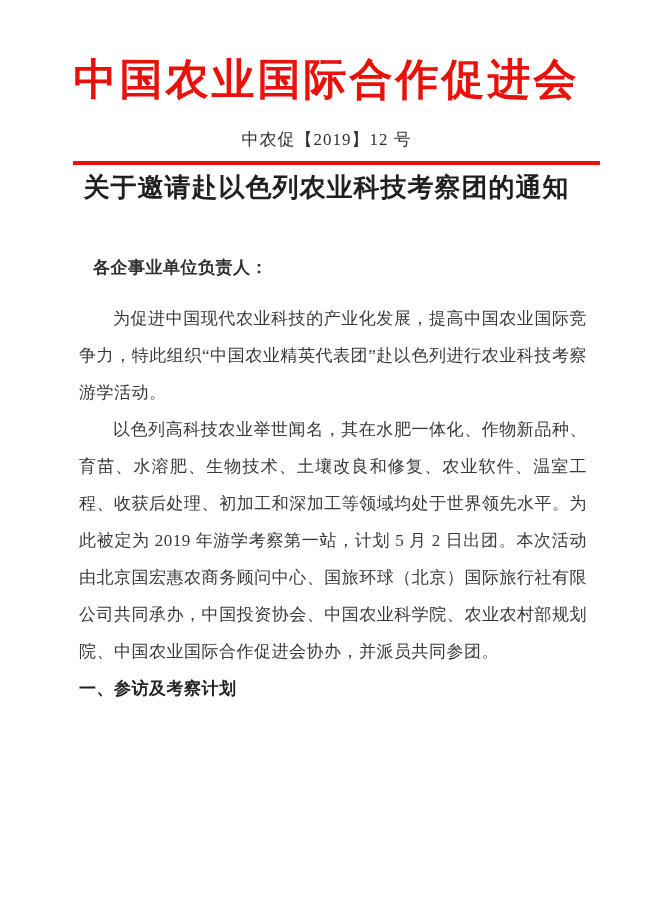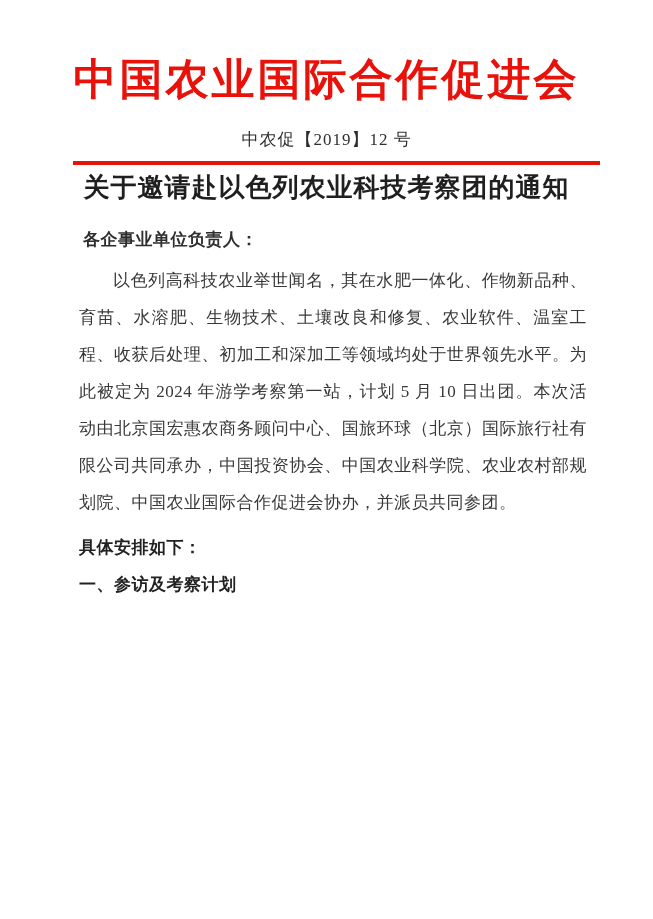--- a/index.html
+++ b/index.html
@@ -17,20 +17,21 @@
     height:919px;
     box-sizing:border-box;
     margin:0 auto;
     background:#ffffff;
     display:flex;
     flex-direction:column;
     padding:52px 0 6px 0;
     overflow:hidden;
     font-family:"Liberation Serif","DejaVu Serif",serif;
     color:var(--ink);
+    gap:18px;
   }
   .org-title{
     margin:0;
     text-align:center;
     color:var(--red);
     font-size:43px;
     font-weight:bold;
     letter-spacing:3px;
     line-height:1.3;
     white-space:nowrap;
@@ -60,21 +61,21 @@
   .body{
     box-sizing:border-box;
     padding:12px 66px 0 79px;
     font-size:17px;
     line-height:37px;
     letter-spacing:0.5px;
     text-align:justify;
     color:#383838;
   }
   .salutation{
-    margin:4px;
+    margin:14px;
     font-weight:bold;
     color:#2e2e2e;
   }
   .para{
     margin:0;
     text-indent:2em;
   }
   .heading{
     margin:0;
     font-weight:bold;
@@ -95,22 +96,22 @@
     <div class="doc-number">中农促【2019】12 号</div>
 
     <div class="red-rule"></div>
 
     <h2 class="notice-title">关于邀请赴以色列农业科技考察团的通知</h2>
   </header>
 
   <main class="body">
     <p class="salutation">各企事业单位负责人：</p>
 
+    <p class="para">为促进中国现代农业科技的产业化发展，提高中国农业国际竞争力，特此组织“中国农业精英代表团”赴以色列进行农业科技考察游学活动。</p>
 
 
-    <p class="para">以色列高科技农业举世闻名，其在水肥一体化、作物新品种、育苗、水溶肥、生物技术、土壤改良和修复、农业软件、温室工程、收获后处理、初加工和深加工等领域均处于世界领先水平。为此被定为 2024 年游学考察第一站，计划 5 月 10 日出团。本次活动由北京国宏惠农商务顾问中心、国旅环球（北京）国际旅行社有限公司共同承办，中国投资协会、中国农业科学院、农业农村部规划院、中国农业国际合作促进会协办，并派员共同参团。</p>
+    <p class="para">以色列高科技农业举世闻名，其在水肥一体化、作物新品种、育苗、水溶肥、生物技术、土壤改良和修复、农业软件、温室工程、收获后处理、初加工和深加工等领域均处于世界领先水平。为此被定为 2019 年游学考察第一站，计划 5 月 2 日出团。本次活动由北京国宏惠农商务顾问中心、国旅环球（北京）国际旅行社有限公司共同承办，中国投资协会、中国农业科学院、农业农村部规划院、中国农业国际合作促进会协办，并派员共同参团。</p>
 
-    <p class="heading gap">具体安排如下：</p>
 
     <p class="heading">一、参访及考察计划</p>
   </main>
 
 </div>
 
 </body></html>

